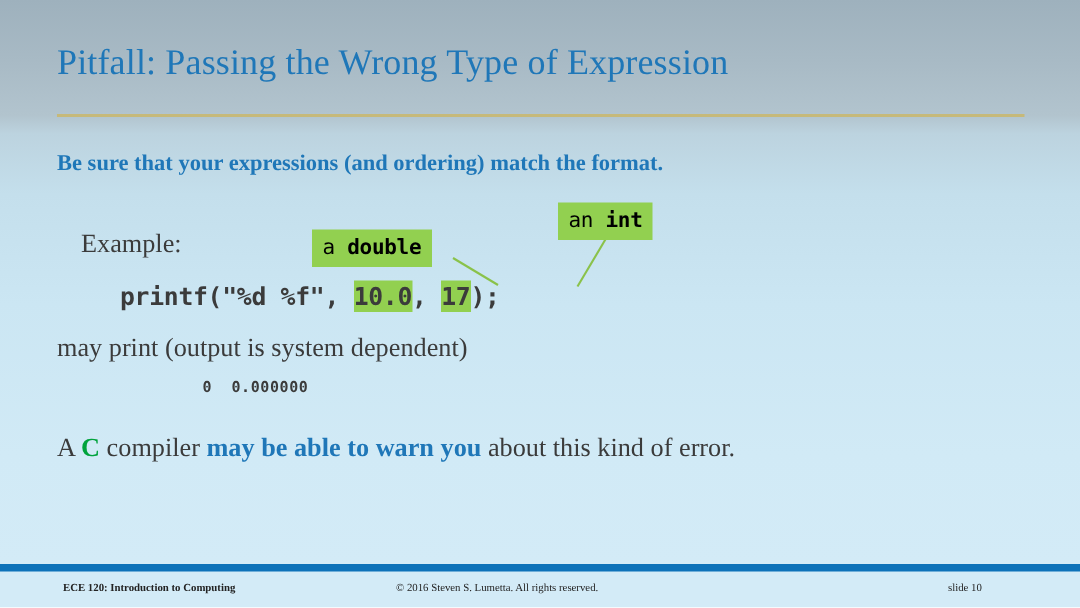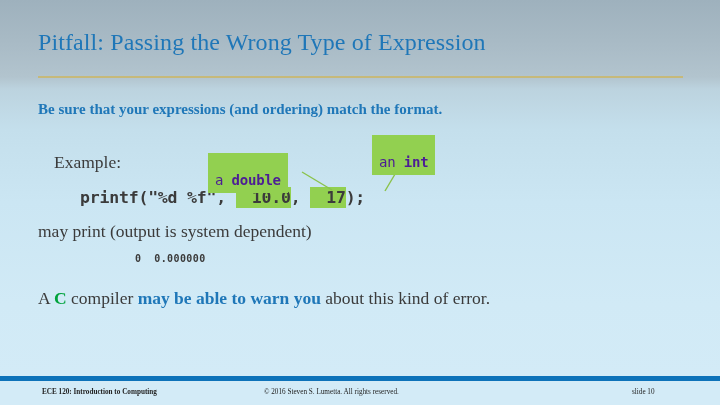--- a/index.html
+++ b/index.html
@@ -104,32 +104,32 @@
   }
   #code-output {
     left: 135px;
     top: 253px;
     font-size: 10px;
     font-weight: bold;
     letter-spacing: 0.4px;
   }
   .hl {
     background: #92d050;
-    padding: 1px 0 1px 16px;
+    padding: 1px 0 1px 0;
   }
 
   
   .callout {
     position: absolute;
     background: #92d050;
-    color: #4c1d95;
+    color: #000000;
     font-family: "DejaVu Sans Mono", "Liberation Mono", monospace;
     font-size: 14px;
     line-height: 14px;
-    padding: 20px 7px 6px 7px;
+    padding: 5px 7px 6px 7px;
     white-space: pre;
     letter-spacing: -0.2px;
   }
   .callout b { font-weight: bold; }
   #callout-double { left: 208px; top: 153px; }
   #callout-int    { left: 372px; top: 135px; }
 
   #leader-lines {
     position: absolute;
     left: 0; top: 0;

